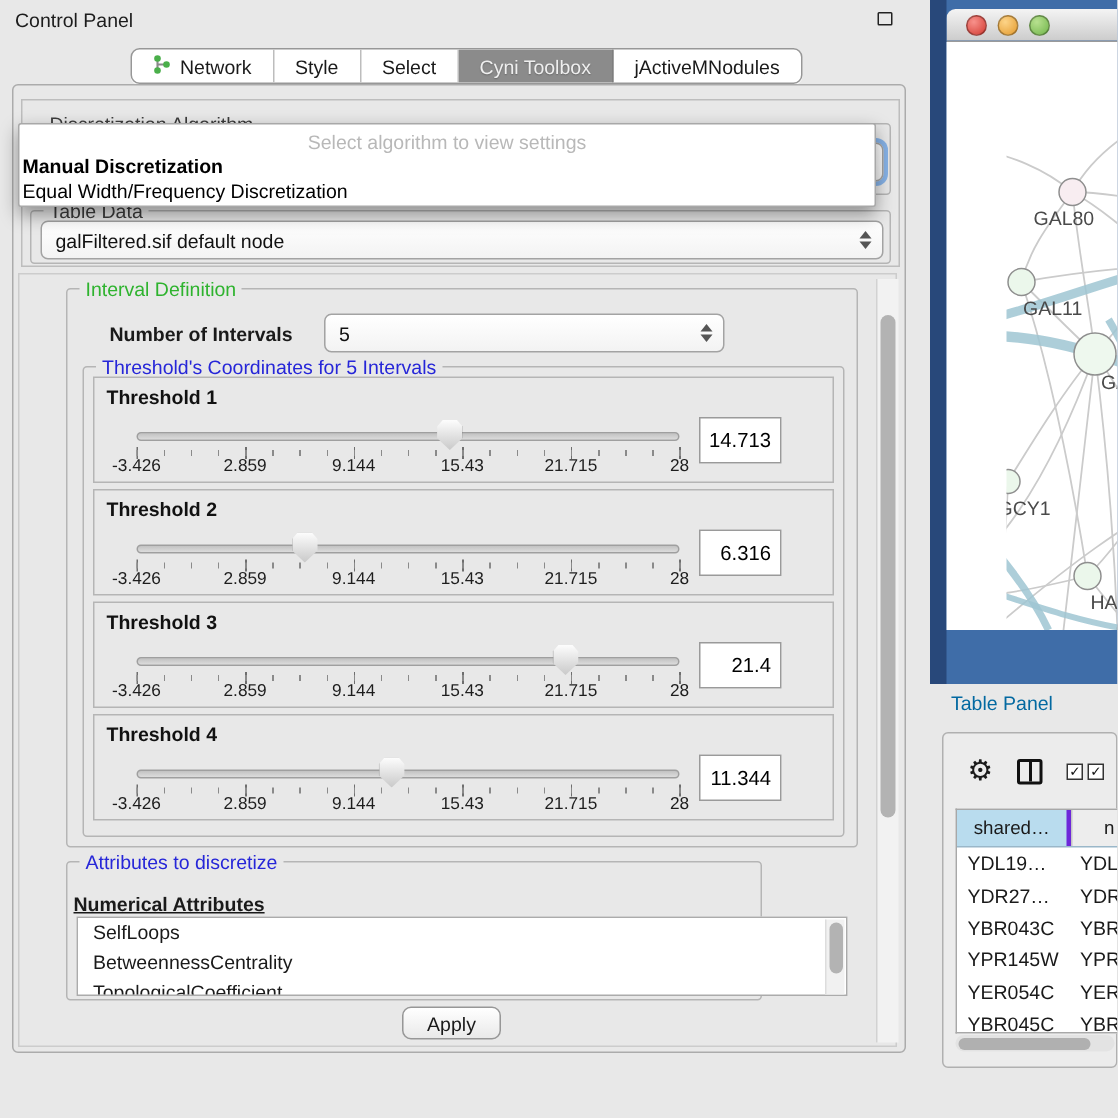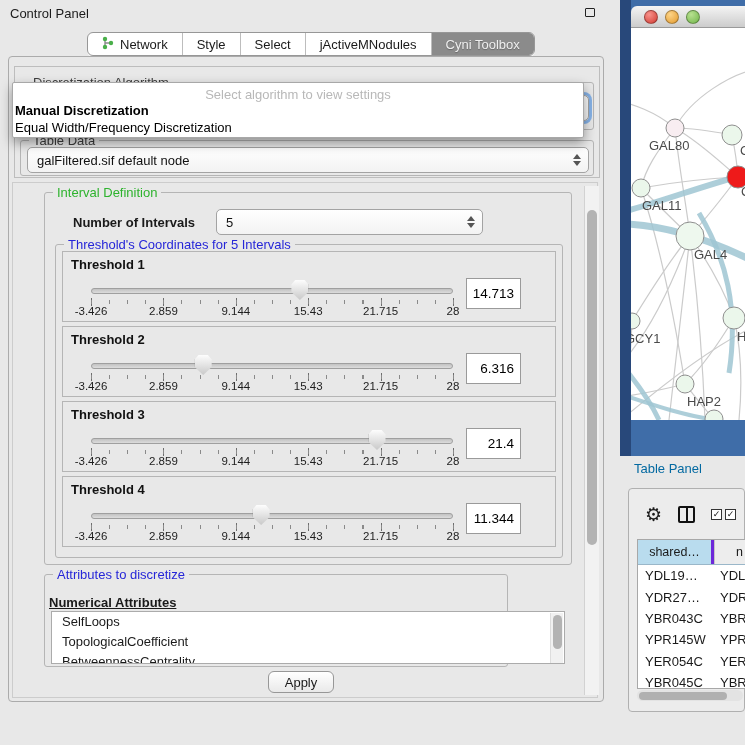--- a/index.html
+++ b/index.html
@@ -85,21 +85,21 @@
 
   
   .right-strip { left:604px; top:0; width:141px; height:745px; background:#e8e8e8; }
   .net-window { left:620px; top:0; width:125px; height:456px; background:#3f6da8; }
   .net-window .dark-edge { position:absolute; left:0; top:0; width:11px; height:456px; background:#28487a; }
   .net-titlebar { position:absolute; left:11px; top:6px; width:114px; height:22px; background:linear-gradient(#f4f4f4,#cccccc); border-bottom:1px solid #9a9a9a; border-top-left-radius:6px; }
   .tl { position:absolute; top:4px; width:14px; height:14px; border-radius:50%; border:1px solid rgba(0,0,0,.3); }
   .tl.red   { left:13px; background:radial-gradient(circle at 35% 30%, #f8928c, #d23a31); }
   .tl.yel   { left:34px; background:radial-gradient(circle at 35% 30%, #fdd488, #e39a2e); }
   .tl.grn   { left:55px; background:radial-gradient(circle at 35% 30%, #b8e190, #71b54a); }
-  .net-canvas { position:absolute; left:11px; top:28px; width:114px; height:392px; background:#fff; overflow:hidden; }
+  .net-canvas { position:absolute; left:11px; top:28px; width:114px; height:392px; background:#fff; overflow:hidden;padding-left:40px; }
 
   .tablepanel-title { left:634px; top:461px; font-size:13px; color:#0369a1; }
   .tp-box { left:628px; top:488px; width:117px; height:224px; background:#ececec; border:1px solid #b0b0b0; border-radius:4px; }
   .tp-toolbar { position:absolute; left:6px; top:6px; width:110px; height:38px; display:flex; align-items:center; gap:16px; padding-left:10px; }
   .gear { font-size:19px; color:#1b1b1b; line-height:19px; }
   .split-ico { width:17px; height:17px; border:2px solid #111; border-radius:2px; position:relative; }
   .split-ico:before { content:""; position:absolute; left:50%; top:0; width:2px; height:100%; background:#111; transform:translateX(-50%); }
   .cbpair { display:flex; gap:3px; }
   .cb { width:11px; height:11px; border:1.5px solid #333; background:#fff; font-size:9px; line-height:9px; text-align:center; color:#111; }
   .tp-table { position:absolute; left:8px; top:50px; width:108px; height:150px; background:#fff; border:1px solid #a8a8a8; border-right:none; overflow:hidden; }
@@ -136,25 +136,25 @@
           </svg>
     </span>
     <span>Network</span>
   </div>
   <div class="segitem">
         <span>Style</span>
       </div>
   <div class="segitem">
         <span>Select</span>
       </div>
+  <div class="segitem active">
+        <span>Cyni Toolbox</span>
+      </div>
   <div class="segitem">
         <span>jActiveMNodules</span>
-      </div>
-  <div class="segitem active">
-        <span>Cyni Toolbox</span>
       </div>
 </div>
 
 <div class="abs outer-panel"></div>
 <div class="abs top-box"></div>
 
 <div class="group" style="left:20px; top:82px; width:574px; height:48px;">
   <span class="group-title t-gray">Discretization Algorithm</span>
   <div class="combo focusring" style="left:6px; top:12px; width:562px;">
     <span class="spin">
@@ -272,22 +272,22 @@
       <div class="valuebox">11.344</div>
     </div>
   </div>
 </div>
 
 <div class="group attr-group">
   <span class="group-title t-blue">Attributes to discretize</span>
   <span class="attr-heading">Numerical Attributes</span>
   <div class="attr-list">
     <div class="item">SelfLoops</div>
+    <div class="item">BetweennessCentrality</div>
     <div class="item">TopologicalCoefficient</div>
-    <div class="item">BetweennessCentrality</div>
     <div class="attr-scroll">
           <div class="th"></div>
         </div>
   </div>
 </div>
 
 <div class="abs apply-btn">Apply</div>
 
 
 <div class="abs right-strip"></div>

